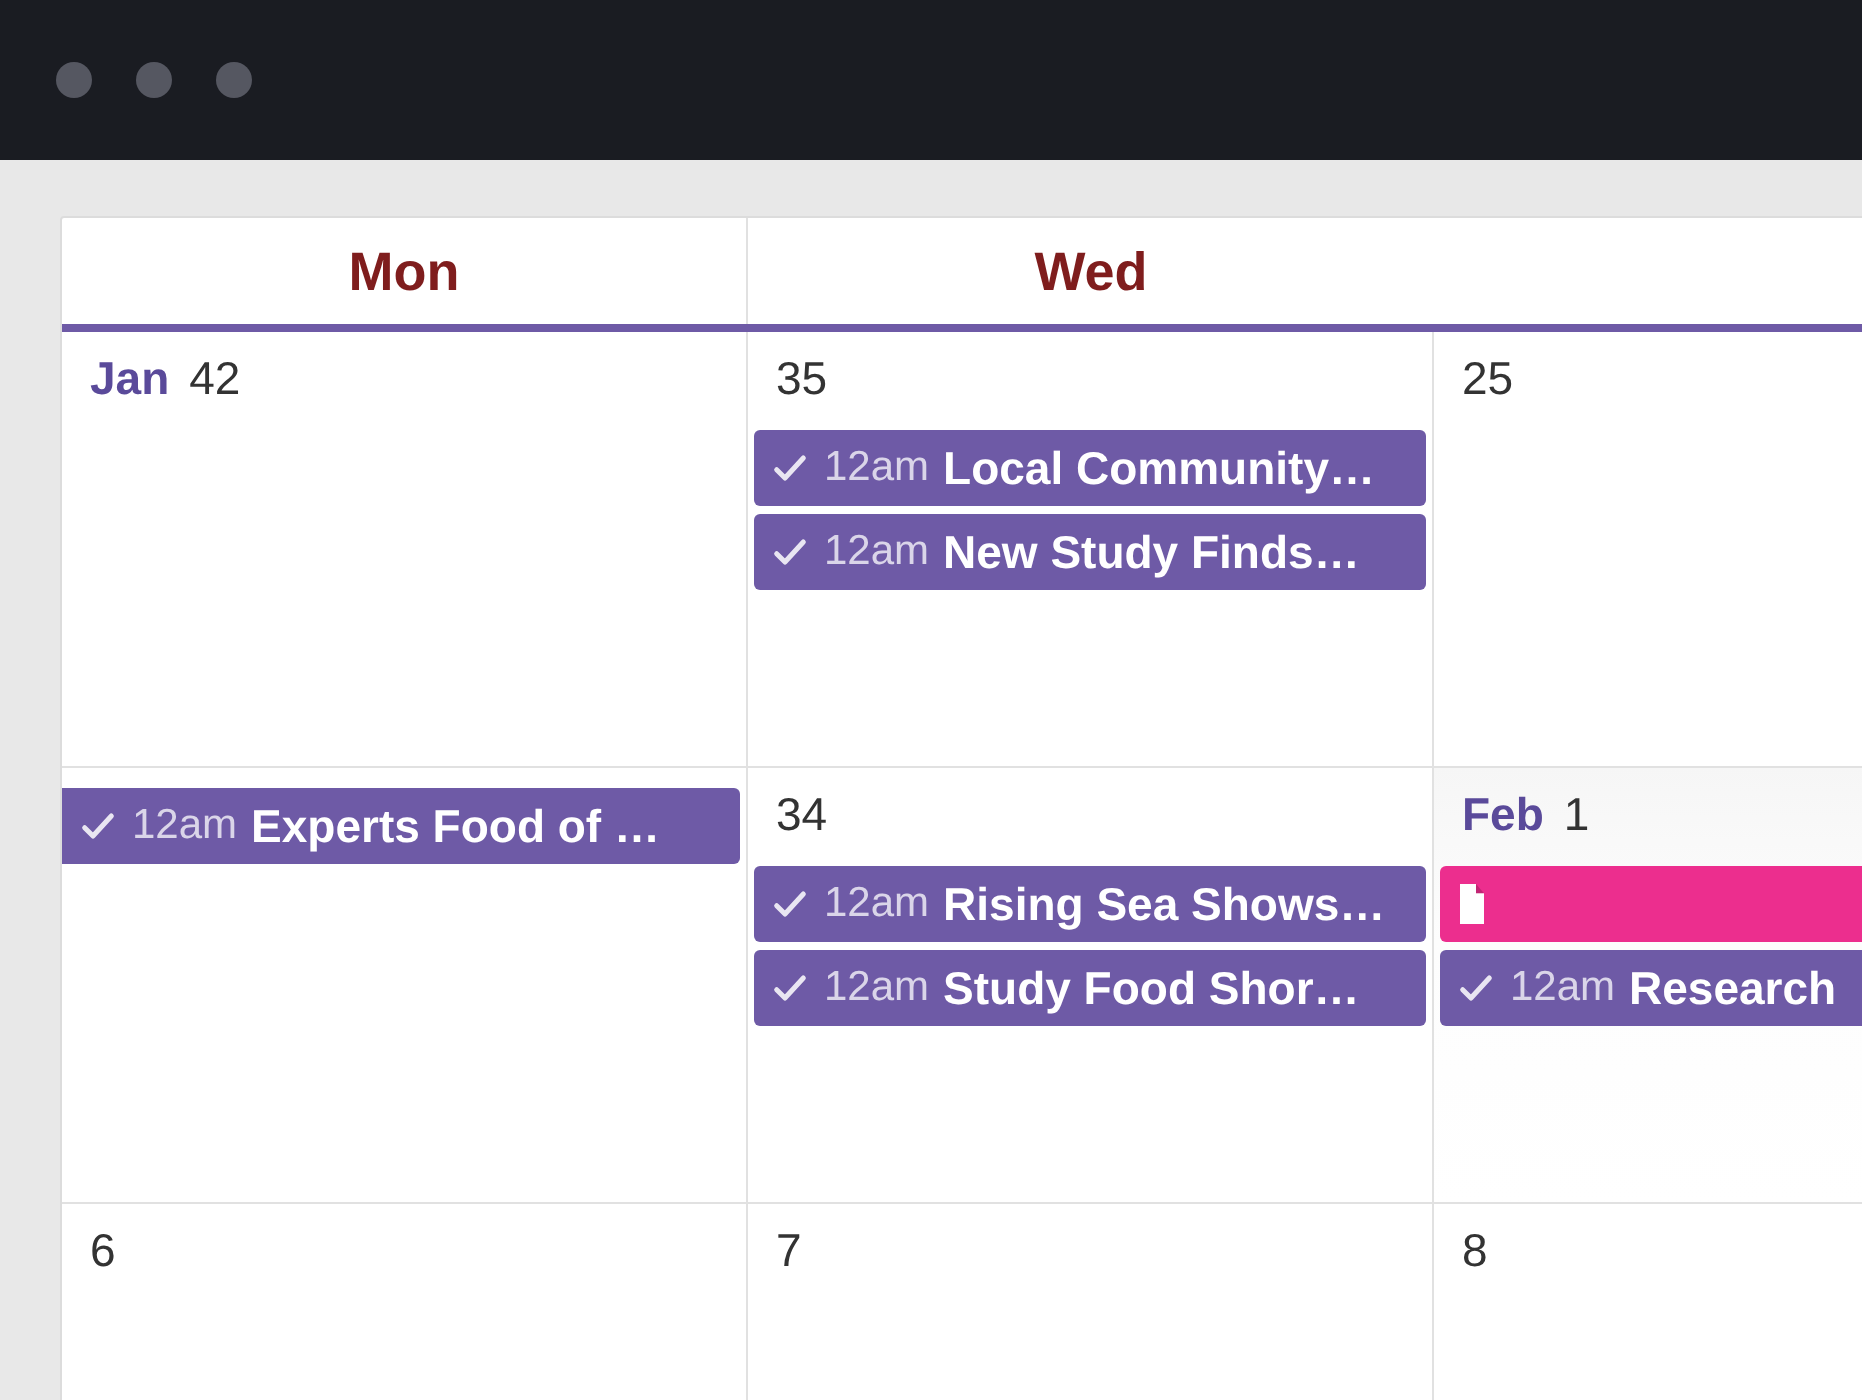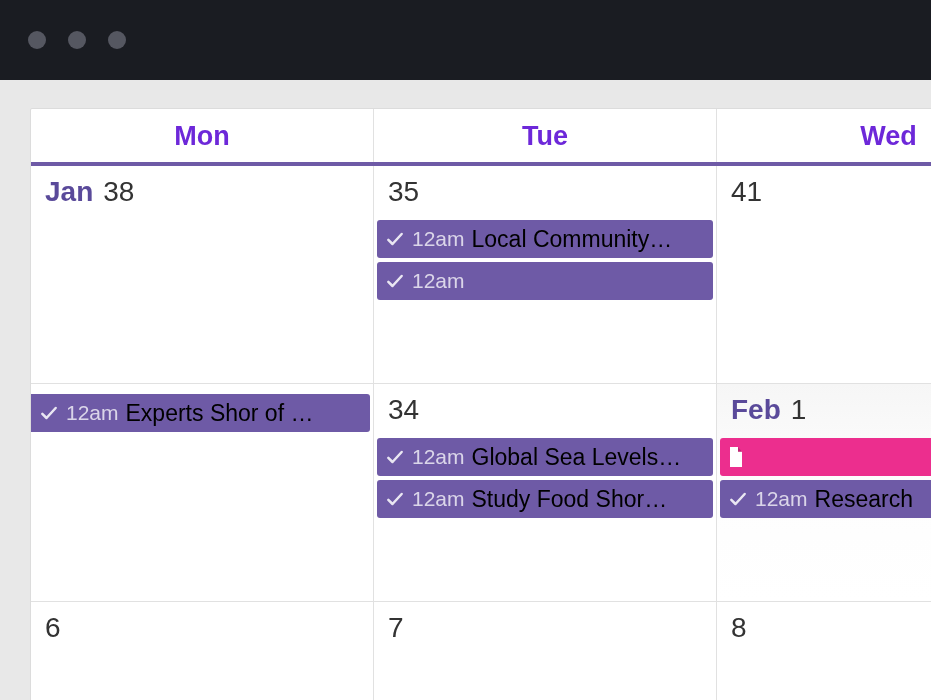--- a/index.html
+++ b/index.html
@@ -35,21 +35,21 @@
     }
     .header-row {
       display: flex;
       border-bottom: 4px solid #6e5aa6;
     }
     .header-cell {
       flex: 0 0 343px;
       text-align: center;
       font-weight: 700;
       font-size: 27px;
-      color: #6d28d9;
+      color: #7f1d1d;
       padding: 12px 0 10px 0;
       border-right: 1px solid #e1e1e1;
     }
     .header-cell:last-child { border-right: none; }
     .body-row {
       display: flex;
       height: 218px;
       border-bottom: 1px solid #e1e1e1;
     }
     .body-row.last { height: 120px; border-bottom: none; }
@@ -59,21 +59,21 @@
       position: relative;
       padding-top: 10px;
       overflow: hidden;
     }
     .day-cell.shaded {
       background: linear-gradient(to bottom, #f6f6f6 0%, #fdfdfd 40%, #ffffff 100%);
     }
     .day-cell:last-child { border-right: none; }
     .date-line {
       padding: 0 14px 12px 14px;
-      font-size: 28px;
+      font-size: 23px;
       color: #333;
       display: flex;
       align-items: baseline;
       gap: 10px;
       font-weight: 500;
     }
     .month-label {
       font-weight: 700;
       color: #5a4a9a;
     }
@@ -97,22 +97,22 @@
       cursor: pointer;
     }
     .event.purple { background: #6e5aa6; }
     .event.pink   { background: #ec2e8e; }
     .event .time {
       color: rgba(255,255,255,0.75);
       font-size: 21px;
       font-weight: 500;
     }
     .event .title {
-      color: #000000;
-      font-weight: 400;
+      color: #ffffff;
+      font-weight: 700;
       overflow: hidden;
       text-overflow: ellipsis;
     }
     .check-icon, .doc-icon {
       flex: 0 0 auto;
       display: inline-flex;
       align-items: center;
       justify-content: center;
     }
     .check-icon svg { width: 20px; height: 20px; display: block; }
@@ -128,29 +128,28 @@
   <div class="traffic-dot"></div>
   <div class="traffic-dot"></div>
   <div class="traffic-dot"></div>
 </div>
 
 <div class="calendar-wrap">
   <div class="calendar">
 
     <div class="header-row">
       <div class="header-cell">Mon</div>
-      <div class="header-cell">Tue</div>
       <div class="header-cell">Wed</div>
     </div>
 
     <div class="body-row">
       <div class="day-cell">
         <div class="date-line">
           <span class="month-label">Jan</span>
-          <span>38</span>
+          <span>42</span>
         </div>
       </div>
       <div class="day-cell">
         <div class="date-line">
           <span>35</span>
         </div>
         <div class="events">
           <div class="event purple">
             <span class="check-icon">
                 <svg viewBox="0 0 24 24" fill="none" stroke="rgba(255,255,255,0.85)" stroke-width="3" stroke-linecap="round" stroke-linejoin="round">
@@ -160,57 +159,58 @@
             <span class="time">12am</span>
             <span class="title">Local Community…</span>
           </div>
           <div class="event purple">
             <span class="check-icon">
                 <svg viewBox="0 0 24 24" fill="none" stroke="rgba(255,255,255,0.85)" stroke-width="3" stroke-linecap="round" stroke-linejoin="round">
                   <polyline points="4 13 9 18 20 6"></polyline>
                 </svg>
               </span>
             <span class="time">12am</span>
-          </div>
-        </div>
-      </div>
-      <div class="day-cell">
-        <div class="date-line">
-          <span>41</span>
+            <span class="title">New Study Finds…</span>
+          </div>
+        </div>
+      </div>
+      <div class="day-cell">
+        <div class="date-line">
+          <span>25</span>
         </div>
       </div>
     </div>
 
     <div class="body-row">
       <div class="day-cell">
         <div class="events flush-left">
           <div class="event purple">
             <span class="check-icon">
                 <svg viewBox="0 0 24 24" fill="none" stroke="rgba(255,255,255,0.85)" stroke-width="3" stroke-linecap="round" stroke-linejoin="round">
                   <polyline points="4 13 9 18 20 6"></polyline>
                 </svg>
               </span>
             <span class="time">12am</span>
-            <span class="title">Experts Shor of …</span>
+            <span class="title">Experts Food of …</span>
           </div>
         </div>
       </div>
       <div class="day-cell">
         <div class="date-line">
           <span>34</span>
         </div>
         <div class="events">
           <div class="event purple">
             <span class="check-icon">
                 <svg viewBox="0 0 24 24" fill="none" stroke="rgba(255,255,255,0.85)" stroke-width="3" stroke-linecap="round" stroke-linejoin="round">
                   <polyline points="4 13 9 18 20 6"></polyline>
                 </svg>
               </span>
             <span class="time">12am</span>
-            <span class="title">Global Sea Levels…</span>
+            <span class="title">Rising Sea Shows…</span>
           </div>
           <div class="event purple">
             <span class="check-icon">
                 <svg viewBox="0 0 24 24" fill="none" stroke="rgba(255,255,255,0.85)" stroke-width="3" stroke-linecap="round" stroke-linejoin="round">
                   <polyline points="4 13 9 18 20 6"></polyline>
                 </svg>
               </span>
             <span class="time">12am</span>
             <span class="title">Study Food Shor…</span>
           </div>

